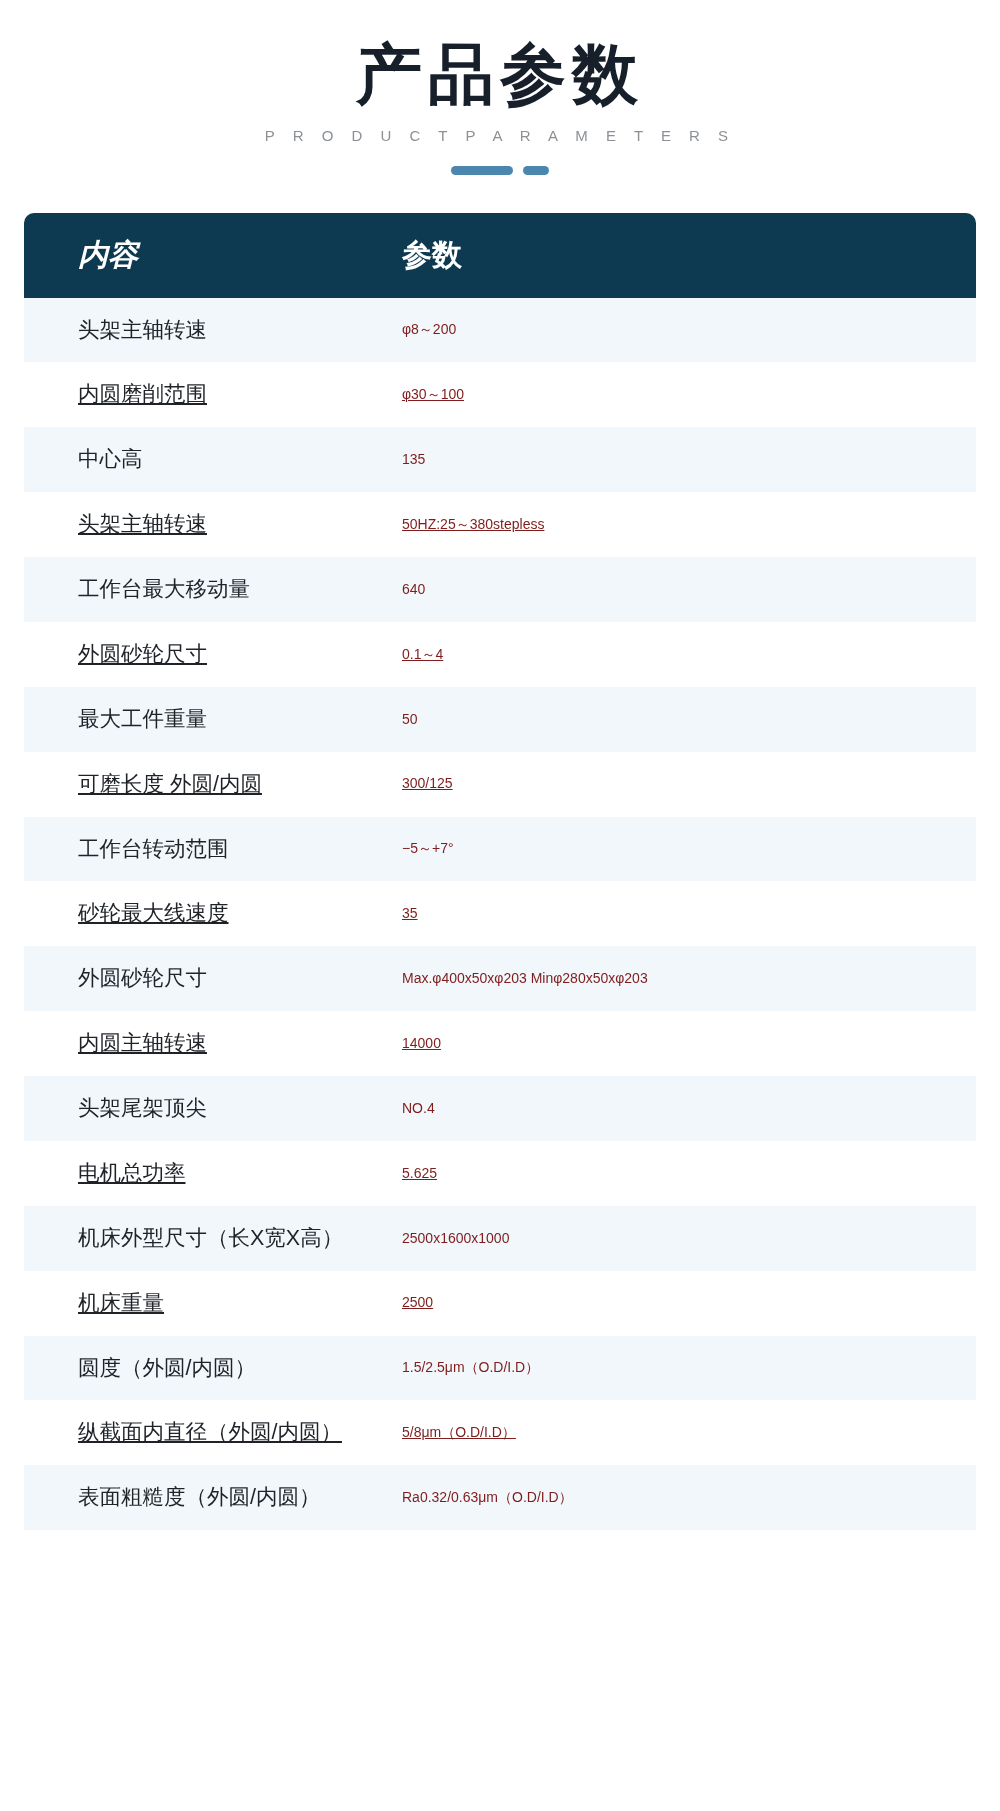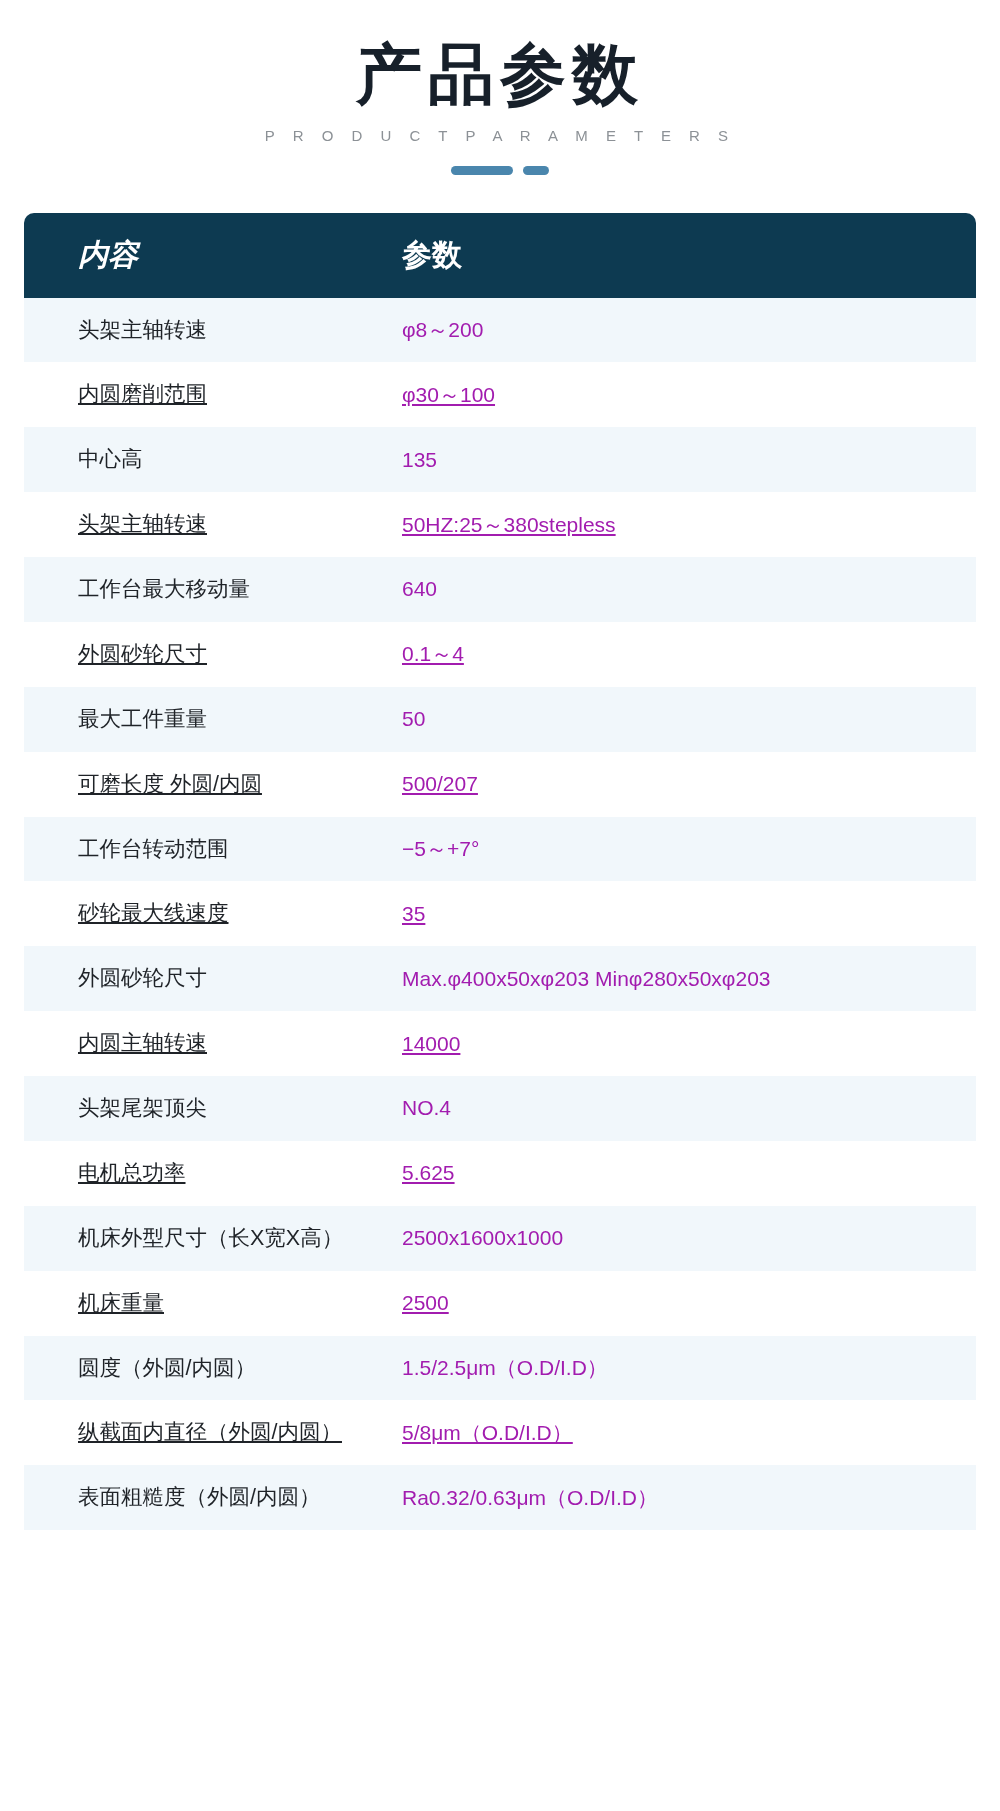--- a/index.html
+++ b/index.html
@@ -99,22 +99,22 @@
     vertical-align: middle;
     line-height: 1.25;
   }
   table.params tbody td.name {
     padding-left: 54px;
     font-size: 21.5px;
     color: #1f2328;
   }
   table.params tbody td.value {
     padding-left: 6px;
-    font-size: 21px;
-    color: #a21caf;
+    font-size: 14px;
+    color: #7f1d1d;
     white-space: nowrap;
   }
   table.params tbody tr.odd td { background: #f1f7fb; }
   table.params tbody tr.even td { background: #ffffff; text-decoration: underline; }
 </style>
 </head>
 <body>
 
 <div class="page">
 
@@ -163,21 +163,21 @@
           <tr class="even">
             <td class="name">外圆砂轮尺寸</td>
             <td class="value">0.1～4</td>
           </tr>
           <tr class="odd">
             <td class="name">最大工件重量</td>
             <td class="value">50</td>
           </tr>
           <tr class="even">
             <td class="name">可磨长度 外圆/内圆</td>
-            <td class="value">500/207</td>
+            <td class="value">300/125</td>
           </tr>
           <tr class="odd">
             <td class="name">工作台转动范围</td>
             <td class="value">−5～+7°</td>
           </tr>
           <tr class="even">
             <td class="name">砂轮最大线速度</td>
             <td class="value">35</td>
           </tr>
           <tr class="odd">

